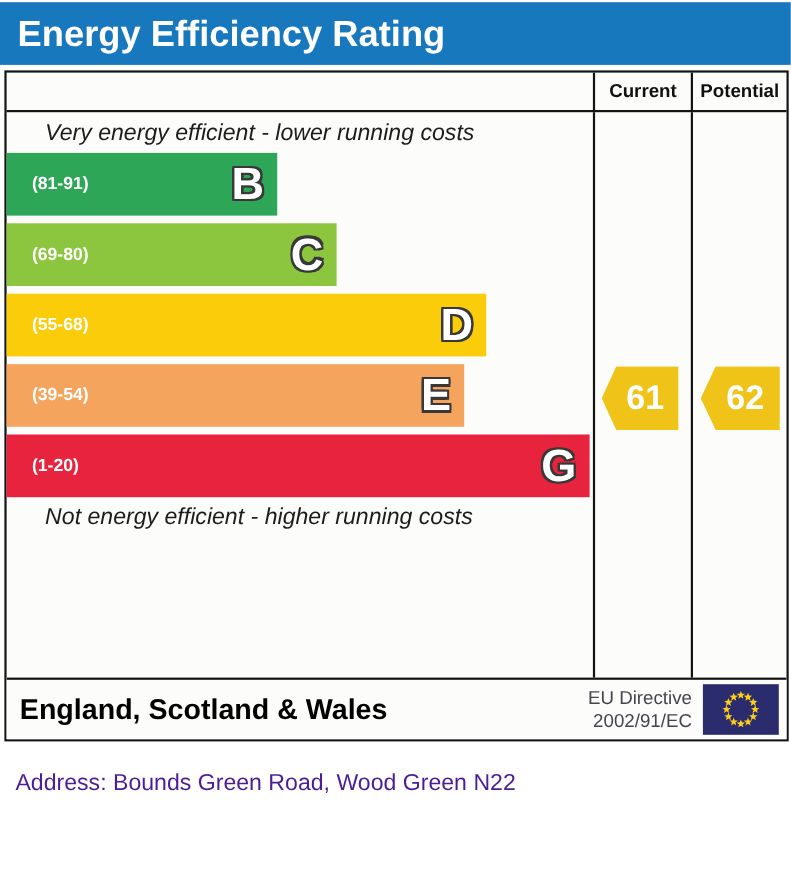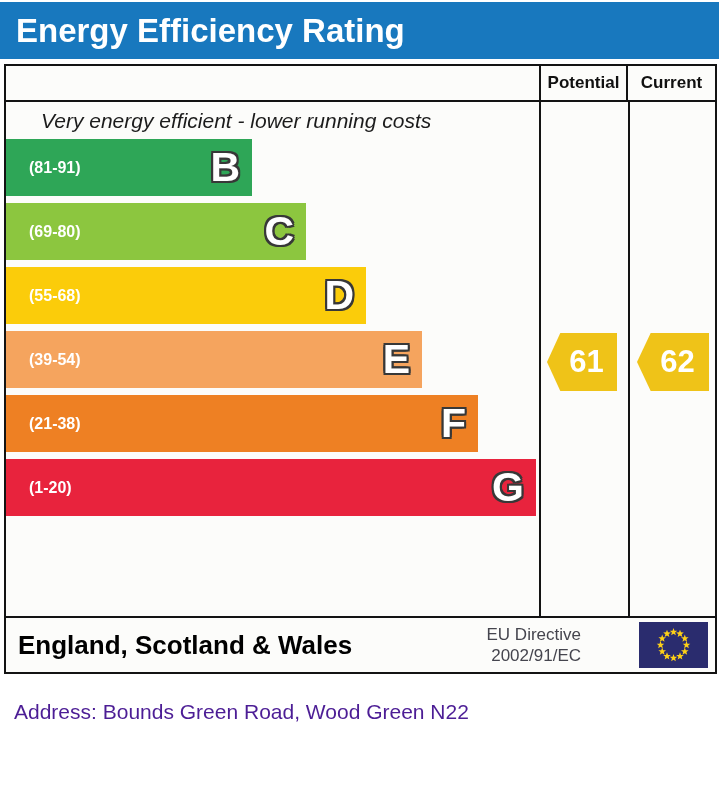--- a/index.html
+++ b/index.html
@@ -67,21 +67,21 @@
     clip-path: polygon(0 50%, 19% 0, 100% 0, 100% 100%, 19% 100%);
     display: flex; align-items: center; justify-content: center;
     padding-left: 9px; box-sizing: border-box;
   }
   .arrow.arrow-pot { left: 7px; width: 72px; }
   .arrow .arrow-num { color: #fff; font-weight: bold; font-size: 31px; }
 
   
   .footer-row {
     height: 54px; border-top: 2px solid #131313;
-    align-items: center; background: #fcfcfa; gap: 48px;
+    align-items: center; background: #fcfcfa;
   }
   .footer-row .region { font-size: 26px; font-weight: bold; color: #000; padding-left: 12px; flex: 1; white-space: nowrap; }
   .footer-row .directive {
     text-align: right; font-size: 17px; color: #45454e; line-height: 1.25;
     margin-right: 10px; white-space: nowrap;
   }
   .eu-flag { width: 69px; height: 46px; margin-right: 7px; flex-shrink: 0; }
   .eu-flag svg { display: block; }
 
   
@@ -96,59 +96,56 @@
 <div class="page">
 
   <div class="title-bar" style="background: rgb(24, 120, 190);">
     <span class="title">Energy Efficiency Rating</span>
   </div>
 
   <div class="epc-table">
 
     <div class="row header-row">
       <div class="chart-cell"></div>
+      <div class="side-cell">
+        <span>Current</span>
+      </div>
       <div class="side-cell pot">
         <span>Potential</span>
-      </div>
-      <div class="side-cell">
-        <span>Current</span>
       </div>
     </div>
 
     <div class="row body-row">
       <div class="chart-cell">
         <div class="note note-top">Very energy efficient - lower running costs</div>
 
         <div class="bands">
           <div class="band" style="width: 246px; background: rgb(46, 166, 87);">
             <span class="range">(81-91)</span>
             <span class="letter">B</span>
           </div>
           <div class="band" style="width: 300px; background: rgb(140, 198, 63);">
             <span class="range">(69-80)</span>
             <span class="letter">C</span>
           </div>
-          <div class="band" style="width: 360px; background: rgb(251, 204, 10); align-items: center;">
+          <div class="band" style="width: 436px; background: rgb(251, 204, 10); align-items: center;">
             <span class="range">(55-68)</span>
             <span class="letter">D</span>
           </div>
           <div class="band" style="width: 416px; background: rgb(245, 164, 94);">
             <span class="range">(39-54)</span>
             <span class="letter">E</span>
           </div>
-          <div class="band" style="width: 472px; background: rgb(238, 128, 35);">
-            <span class="range">(21-38)</span>
-            <span class="letter">F</span>
-          </div>
           <div class="band" style="width: 530px; background: rgb(232, 35, 61);">
             <span class="range">(1-20)</span>
             <span class="letter">G</span>
           </div>
         </div>
 
+        <div class="note note-bottom">Not energy efficient - higher running costs</div>
       </div>
 
       <div class="side-cell">
         <div class="arrow" style="background: rgb(239, 195, 24);">
           <span class="arrow-num">61</span>
         </div>
       </div>
 
       <div class="side-cell pot">
         <div class="arrow arrow-pot" style="background: rgb(239, 195, 24);">

